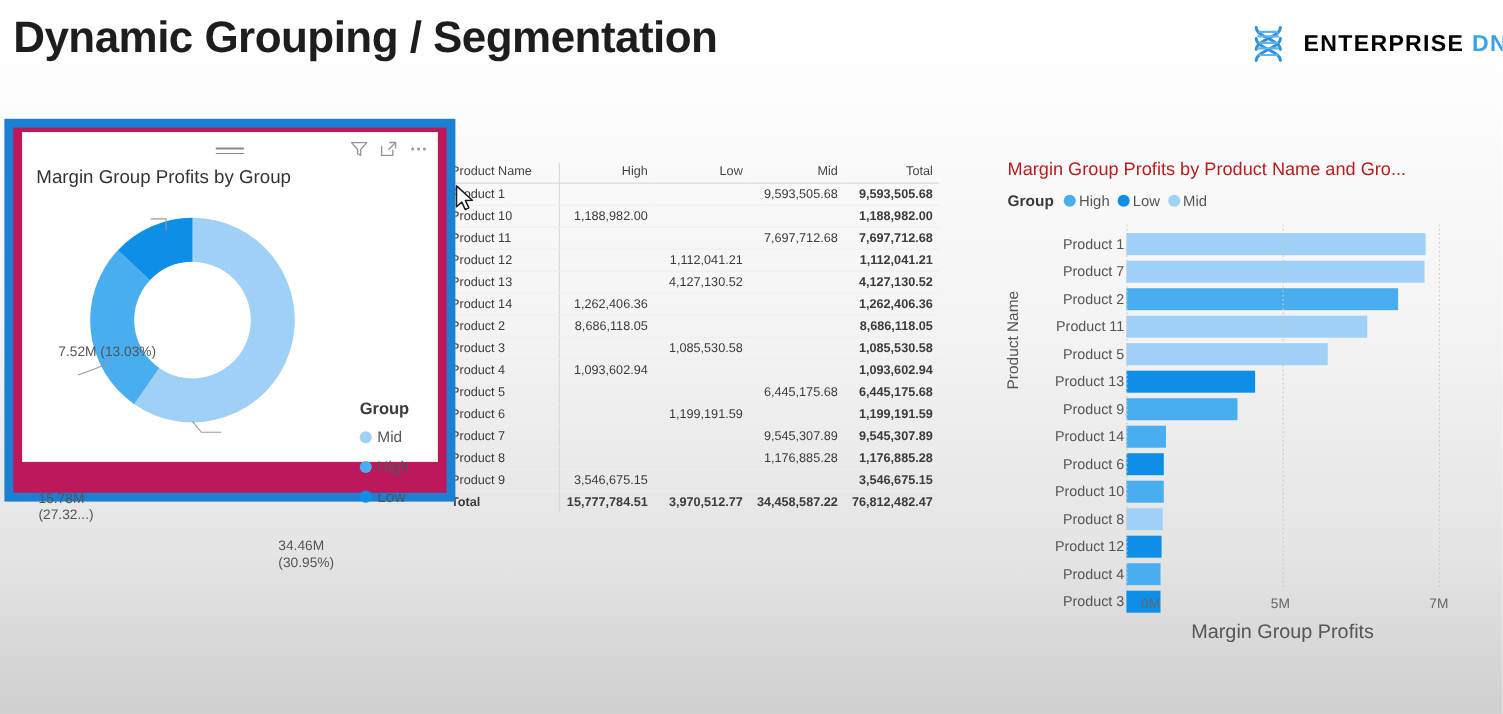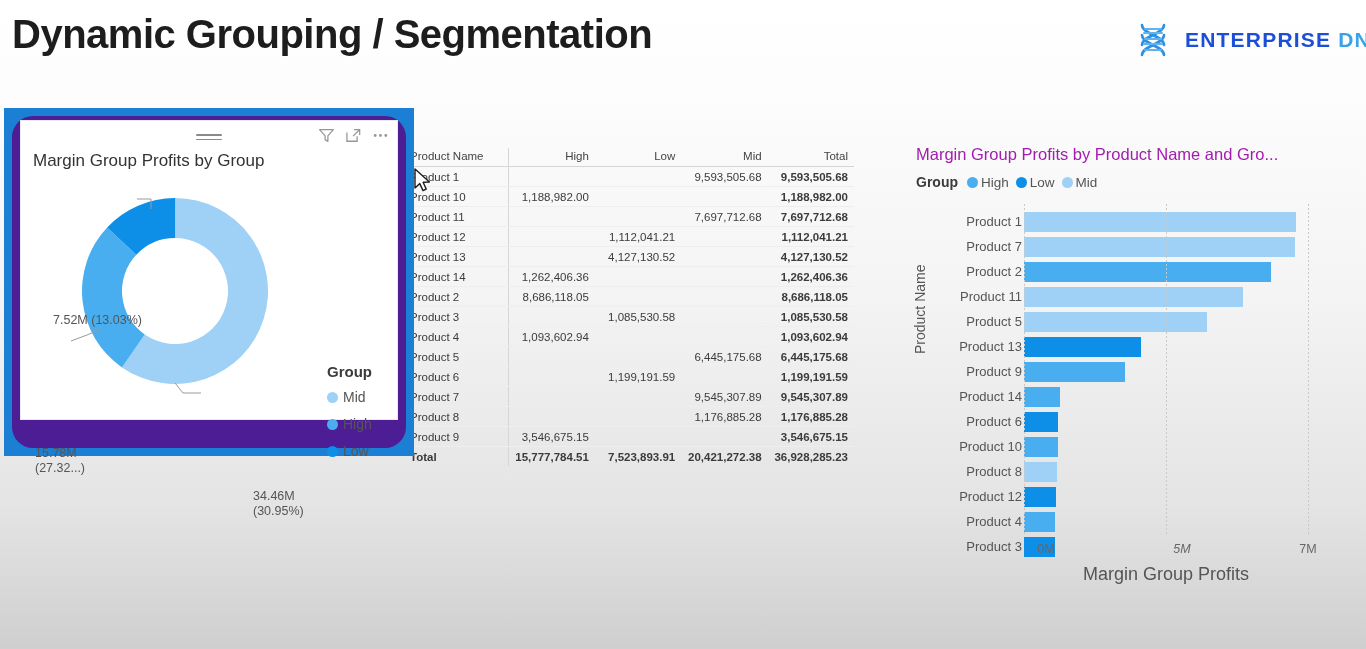--- a/index.html
+++ b/index.html
@@ -12,30 +12,30 @@
   #header{position:absolute;left:0;top:0;width:1236px;height:88px;}
   #page-title{
     position:absolute;left:12px;top:12px;
     font-size:40px;font-weight:bold;color:#1d1d1d;
     letter-spacing:-0.5px;white-space:nowrap;
     text-shadow:0 1px 1px rgba(255,255,255,.9);
   }
   #logo{position:absolute;left:1133px;top:22px;display:flex;align-items:center;gap:12px;}
   #logo .dna{width:40px;height:36px;}
   #logo .brand{font-size:21px;font-weight:bold;letter-spacing:1.2px;white-space:nowrap;}
-  #logo .brand .ent{color:#1d4ed8;}
+  #logo .brand .ent{color:#000000;}
   #logo .brand .dnatxt{color:#3aa3e8;}
 
   
   #donut-panel{
     position:absolute;left:4px;top:108px;width:410px;height:348px;
     background:#1b7fd4;padding:8px;box-sizing:border-box;
   }
   #donut-inner{
-    position:relative;width:100%;height:100%;background:#4c1d95;box-sizing:border-box;border-radius:21px;
+    position:relative;width:100%;height:100%;background:#be185d;box-sizing:border-box;
   }
   #donut-card{
     position:absolute;left:8px;top:4px;right:8px;height:300px;
     background:#fff;border:1px solid #eaeaea;box-sizing:border-box;
   }
   .vh-icons{position:absolute;top:6px;right:8px;display:flex;align-items:center;gap:10px;}
   .vh-icons .ic{width:17px;height:17px;opacity:.62;cursor:pointer;}
   #drag-handle{position:absolute;top:13px;left:50%;transform:translateX(-50%);
      width:26px;height:8px;cursor:move;}
   #drag-handle span{display:block;height:1.5px;background:#8a8a8a;margin-bottom:3px;border-radius:1px;}
@@ -65,21 +65,21 @@
   }
   #table-visual td{padding:2px 6px 2px 4px;border-bottom:1px solid #eeeeee;height:15px;}
   #table-visual .c-name{text-align:left;border-right:1px solid #d6d6d6;width:92px;}
   #table-visual .num{text-align:right;}
   #table-visual tr.total td{font-weight:bold;border-top:1px solid #d6d6d6;border-bottom:none;}
   #table-visual tr.total td.c-name{font-weight:bold;}
   #table-visual td.col-total{font-weight:bold;}
 
   
   #bar-visual{position:absolute;left:916px;top:145px;width:450px;height:490px;}
-  #bar-title{font-size:16.5px;color:#a21caf;white-space:nowrap;}
+  #bar-title{font-size:16.5px;color:#b91c1c;white-space:nowrap;}
   #bar-legend{display:flex;align-items:center;gap:7px;margin-top:10px;font-size:13.5px;color:#555;}
   #bar-legend .lg-title{font-weight:bold;color:#3b3b3b;font-size:14px;margin-right:2px;}
   #bar-legend .lg-item{display:flex;align-items:center;gap:3px;}
   #bar-plot{position:relative;margin-top:14px;width:450px;height:370px;}
   .grid-line{position:absolute;top:0;width:1px;height:332px;
      background-image:linear-gradient(#c9c9c9 48%,rgba(255,255,255,0) 0%);
      background-size:1px 4px;background-repeat:repeat-y;}
   .bar-row{position:absolute;left:0;height:25px;width:100%;}
   .bar-cat{position:absolute;right:344px;top:4px;font-size:13px;color:#555;white-space:nowrap;}
   .bar-rect{position:absolute;left:108px;top:2px;height:20px;}
@@ -227,23 +227,23 @@
         <tr>
           <td class="c-name">Product 9</td>
           <td class="num">3,546,675.15</td>
           <td class="num"></td>
           <td class="num"></td>
           <td class="num col-total">3,546,675.15</td>
         </tr>
         <tr class="total">
           <td class="c-name">Total</td>
           <td class="num">15,777,784.51</td>
-          <td class="num">7,523,893.91</td>
-          <td class="num">20,421,272.38</td>
-          <td class="num col-total">36,928,285.23</td>
+          <td class="num">3,970,512.77</td>
+          <td class="num">34,458,587.22</td>
+          <td class="num col-total">76,812,482.47</td>
         </tr>
       </tbody>
   </table>
 </div>
 
 <div id="donut-panel">
  <div id="donut-inner">
   <div id="donut-card">
 
     <div id="drag-handle">
@@ -396,21 +396,21 @@
           <div class="bar-rect" style="width: 30.8282px; background: rgb(13, 143, 232);"></div>
         </div>
       </div>
     <div id="gridlines">
         <div class="grid-line" style="left: 108px;"></div>
         <div class="grid-line" style="left: 250px;"></div>
         <div class="grid-line" style="left: 392px;"></div>
       </div>
     <div id="xticks">
         <div class="x-tick" style="left: 108px; margin-left: 22px;">0M</div>
-        <div class="x-tick" style="left: 266px; font-style: italic;">5M</div>
+        <div class="x-tick" style="left: 248px;">5M</div>
         <div class="x-tick" style="left: 392px;">7M</div>
       </div>
     <div id="x-axis-title" style="left: 250px;">Margin Group Profits</div>
   </div>
 </div>
 
 <svg id="cursor" width="22" height="30" viewBox="0 0 22 30">
   <path d="M3 2 L3 21 L7.8 16.6 L11 23.6 L14.2 22 L11.1 15.3 L17.4 15 Z" fill="#ffffff" stroke="#1c1c1c" stroke-width="1.4" stroke-linejoin="round"></path>
 </svg>
 

